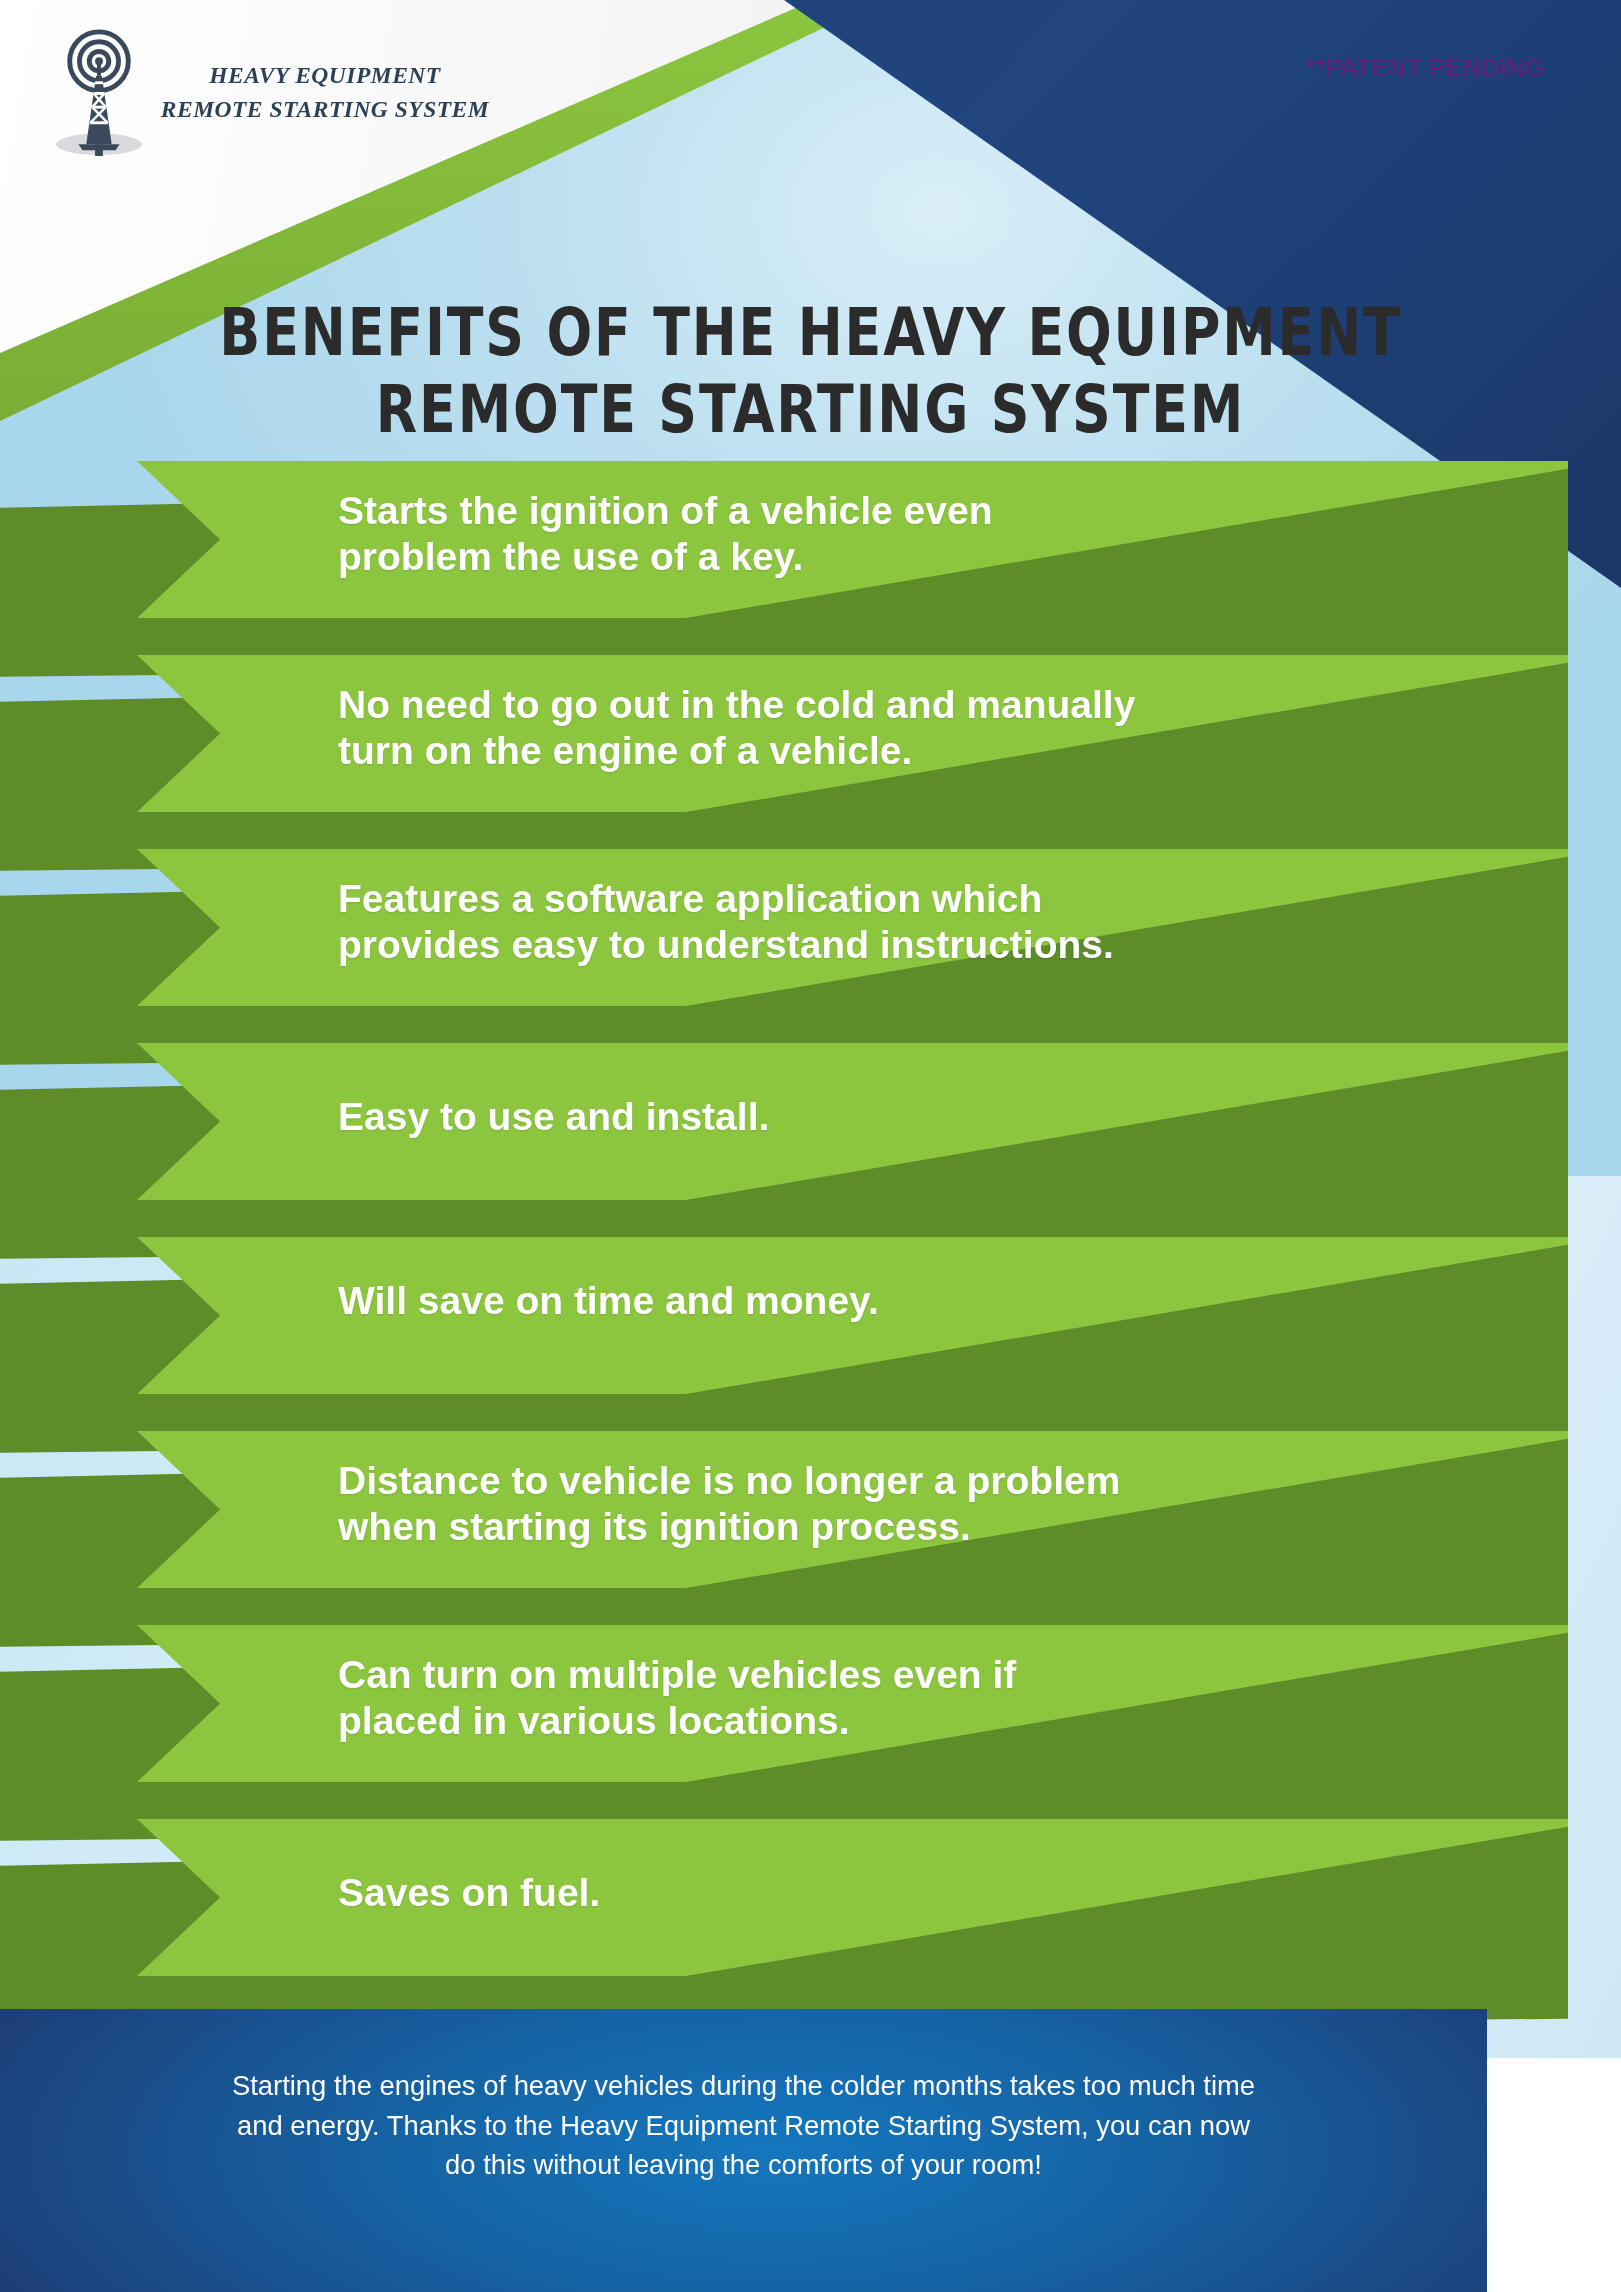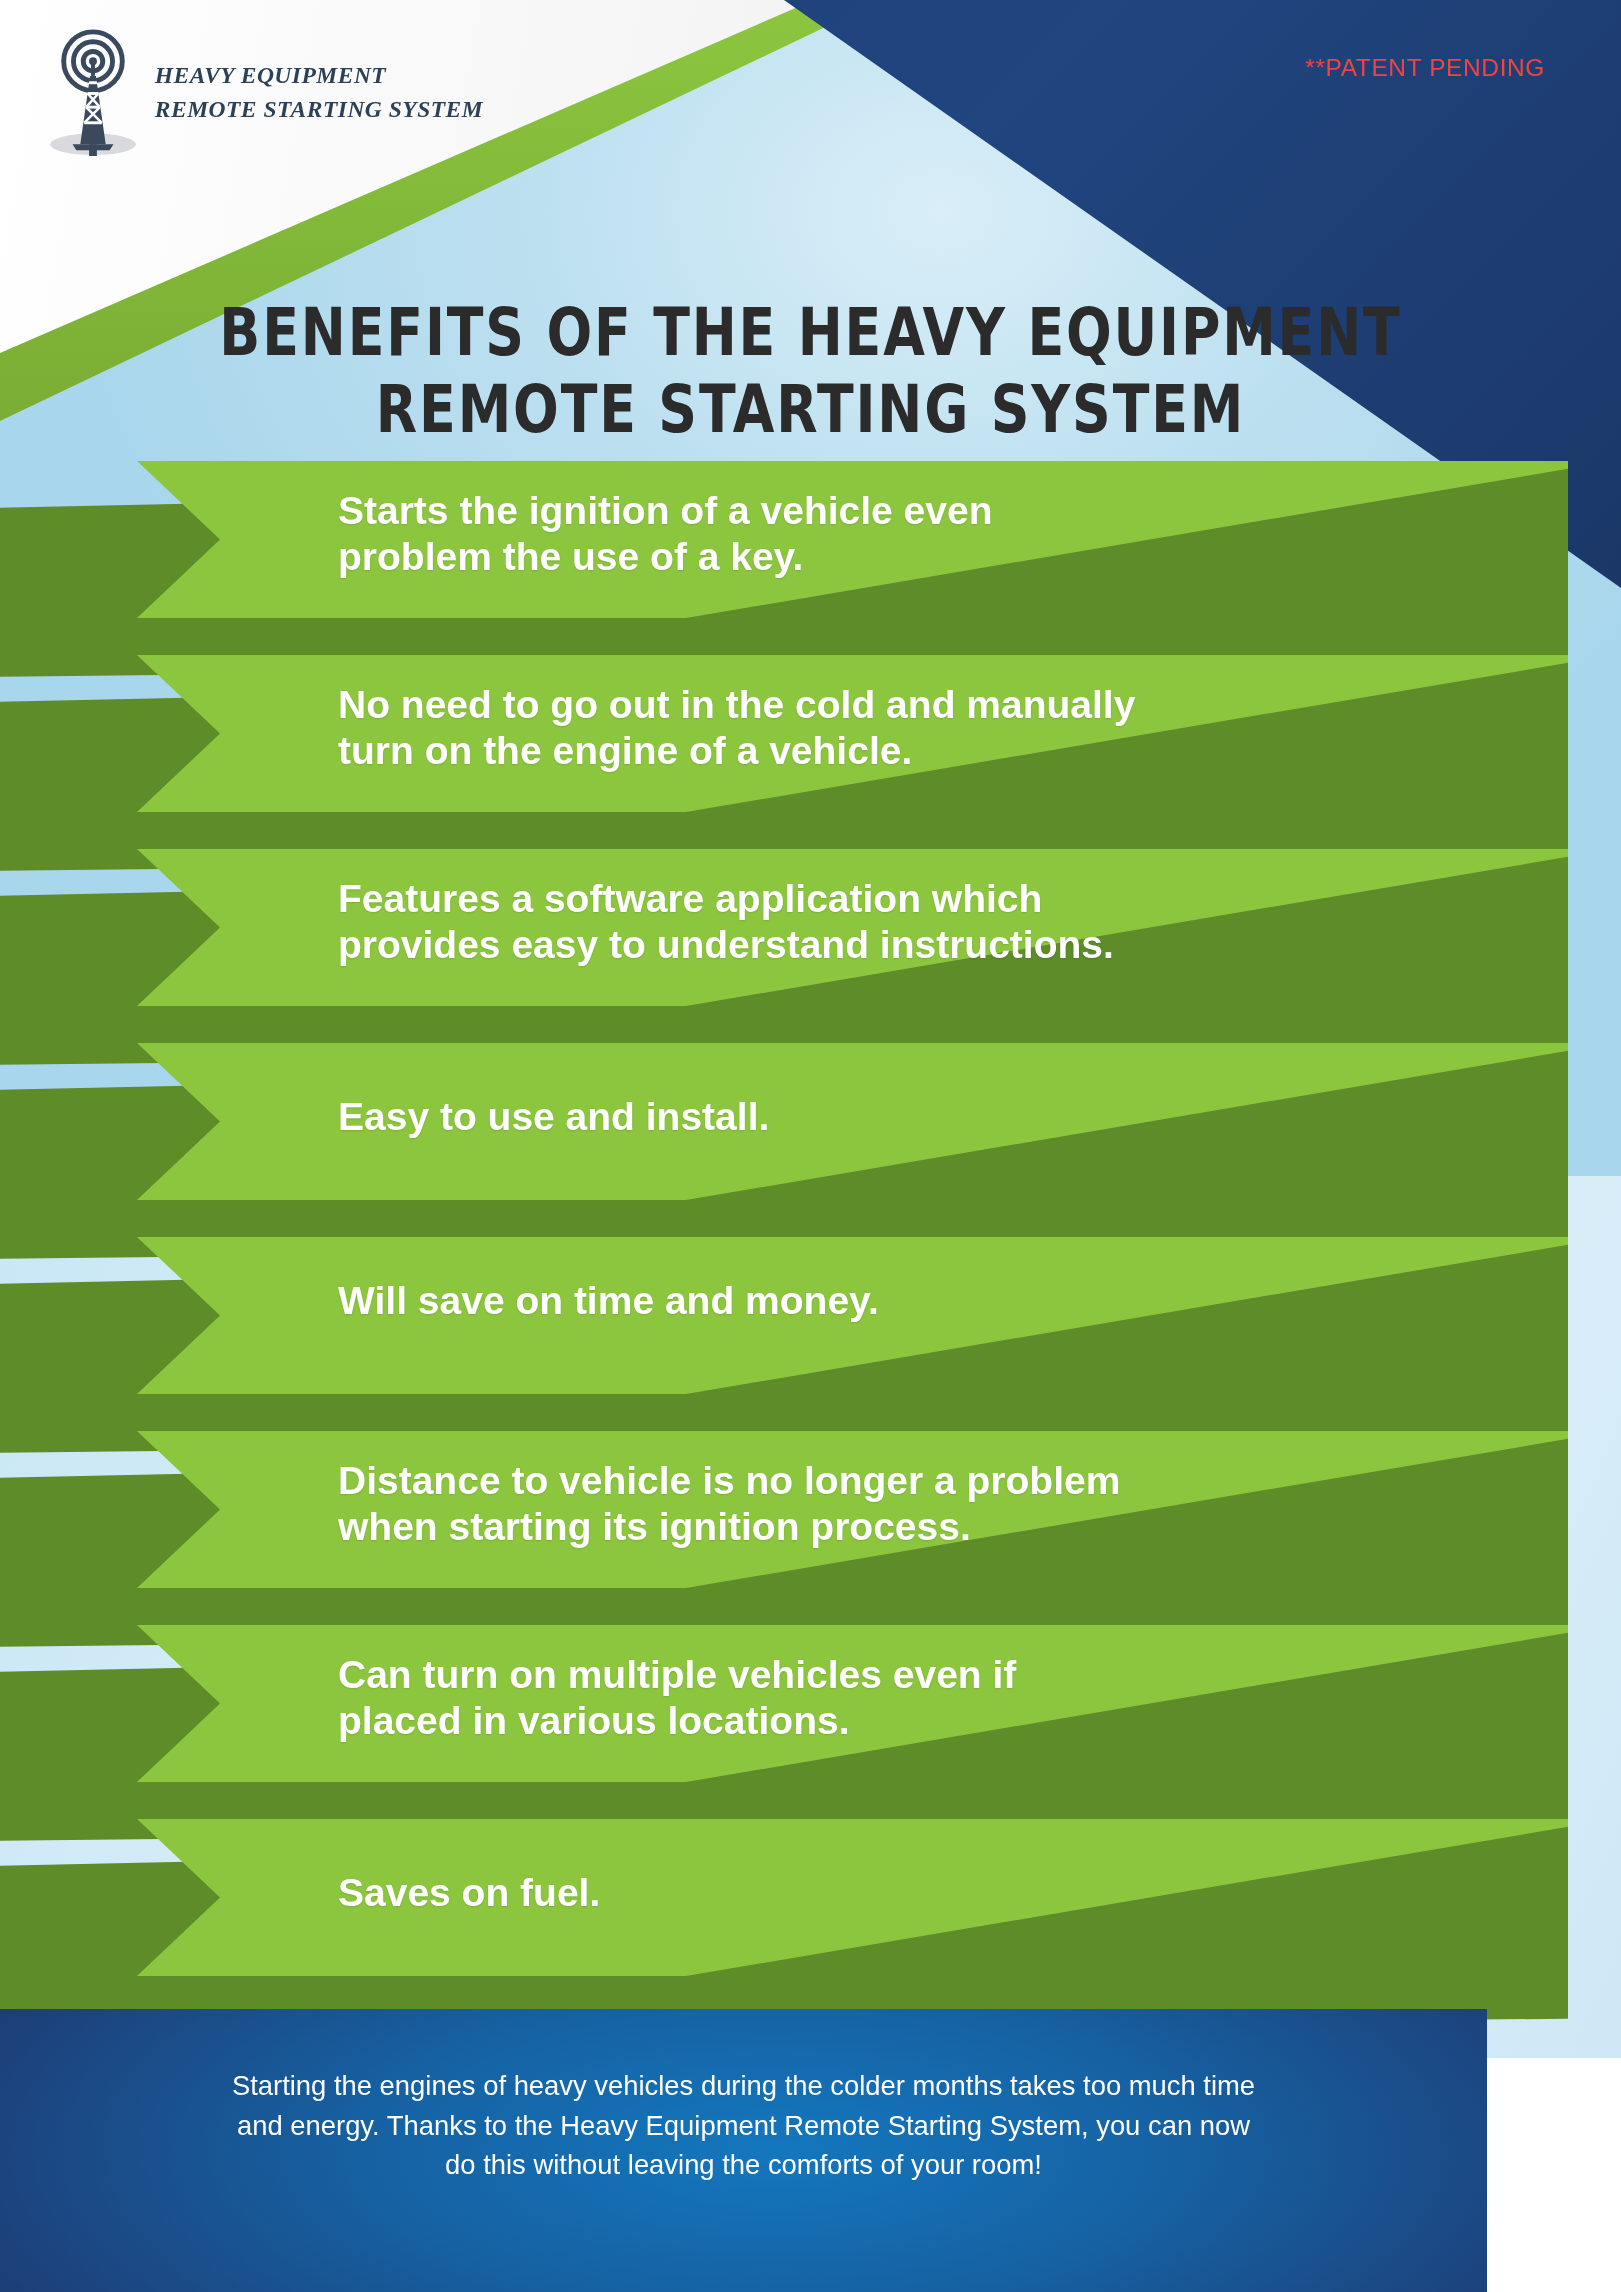--- a/index.html
+++ b/index.html
@@ -60,44 +60,45 @@
     left: 0; top: 0;
     width: 1621px; height: 2058px;
     background:
       linear-gradient(115deg,#bfe2f3 0%, #d2ebf7 40%, #e4f3fb 62%, #cfe8f6 100%);
     z-index: 1;
   }
 
   
   .logo-wrap {
     position: absolute;
-    left: 39px; top: 23.5px;
+    left: 45px; top: 23.5px;
     width: 510px; height: 137px;
     z-index: 10;
     display: flex;
     align-items: center;
+    text-align: center;
   }
   .logo-mark { width: 108px; height: 127px; flex: 0 0 auto; }
   .logo-text {
     margin-left: 7.8px;
     color: #2c4155;
     font-family: "Liberation Serif", serif;
     font-style: italic;
     font-weight: bold;
     font-size: 23.5px;
     line-height: 1.45;
     letter-spacing: 0.5px;
     white-space: nowrap;
   }
 
   
   .patent {
     position: absolute;
     right: 76px; top: 54px;
-    color: #ef4444;
+    color: #701a75;
     font-size: 24.5px;
     letter-spacing: 0.6px;
     z-index: 12;
     white-space: nowrap;
   }
 
   
   .title {
     position: absolute;
     left: 0; top: 294px;

